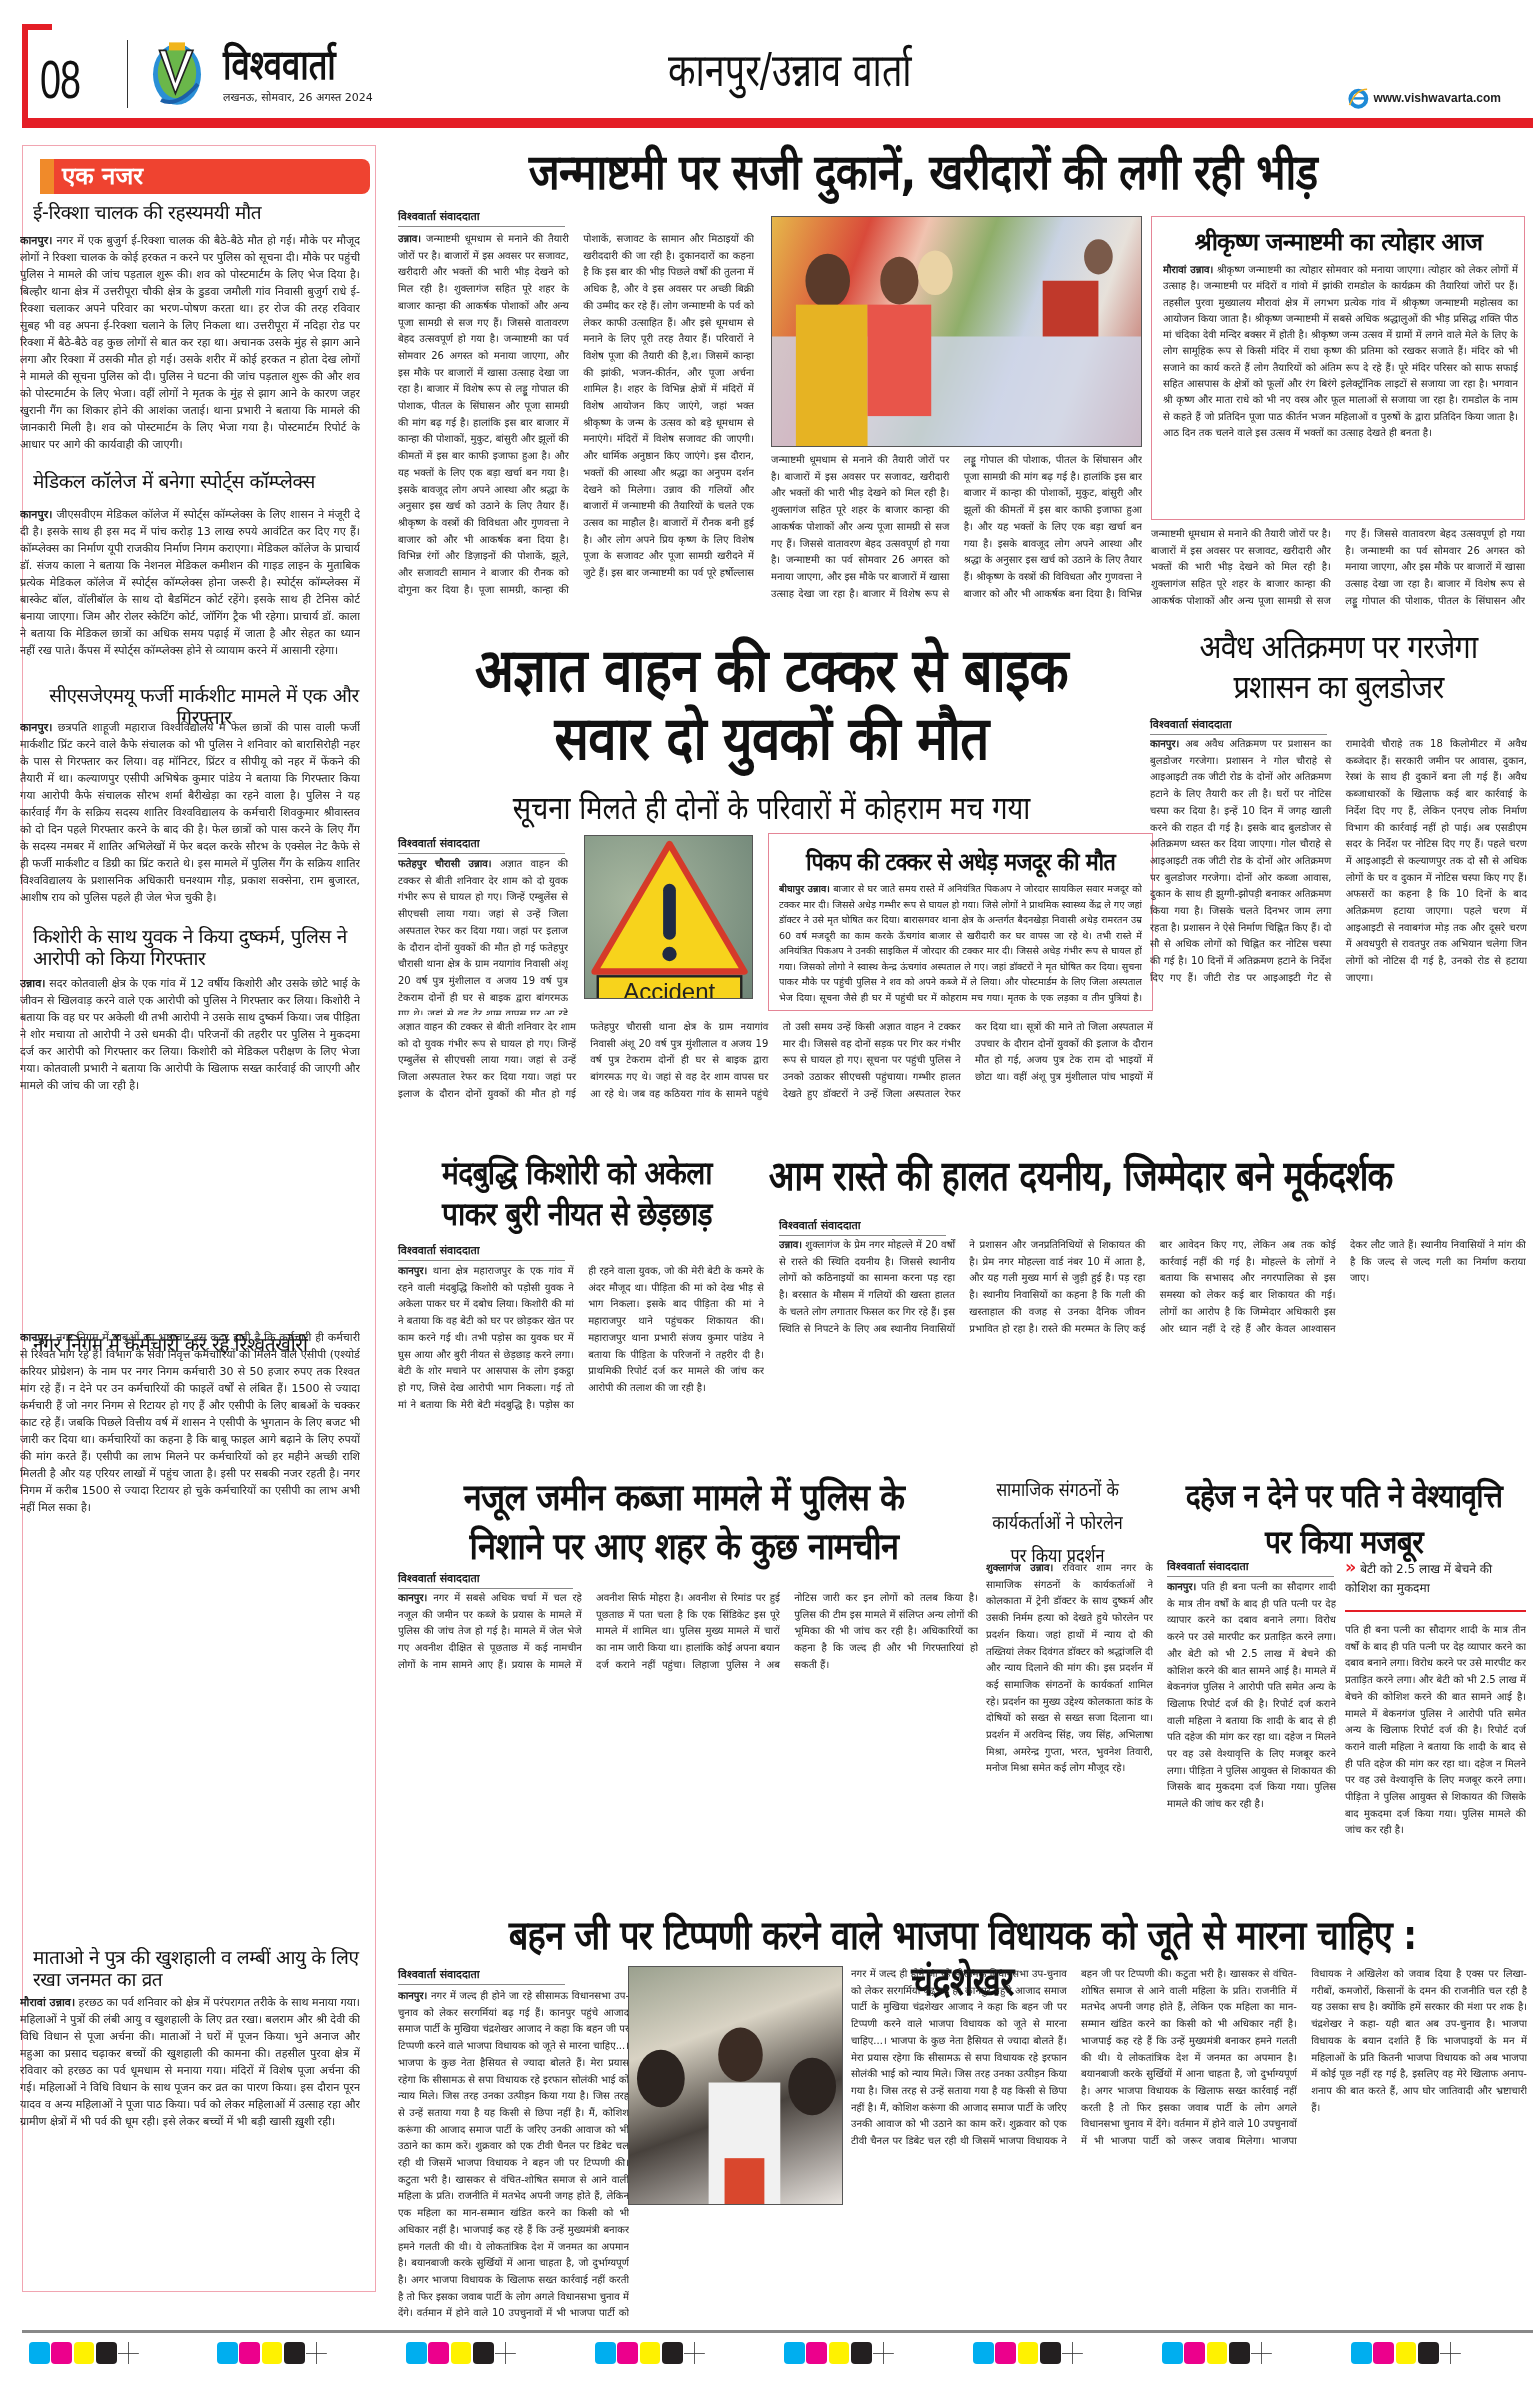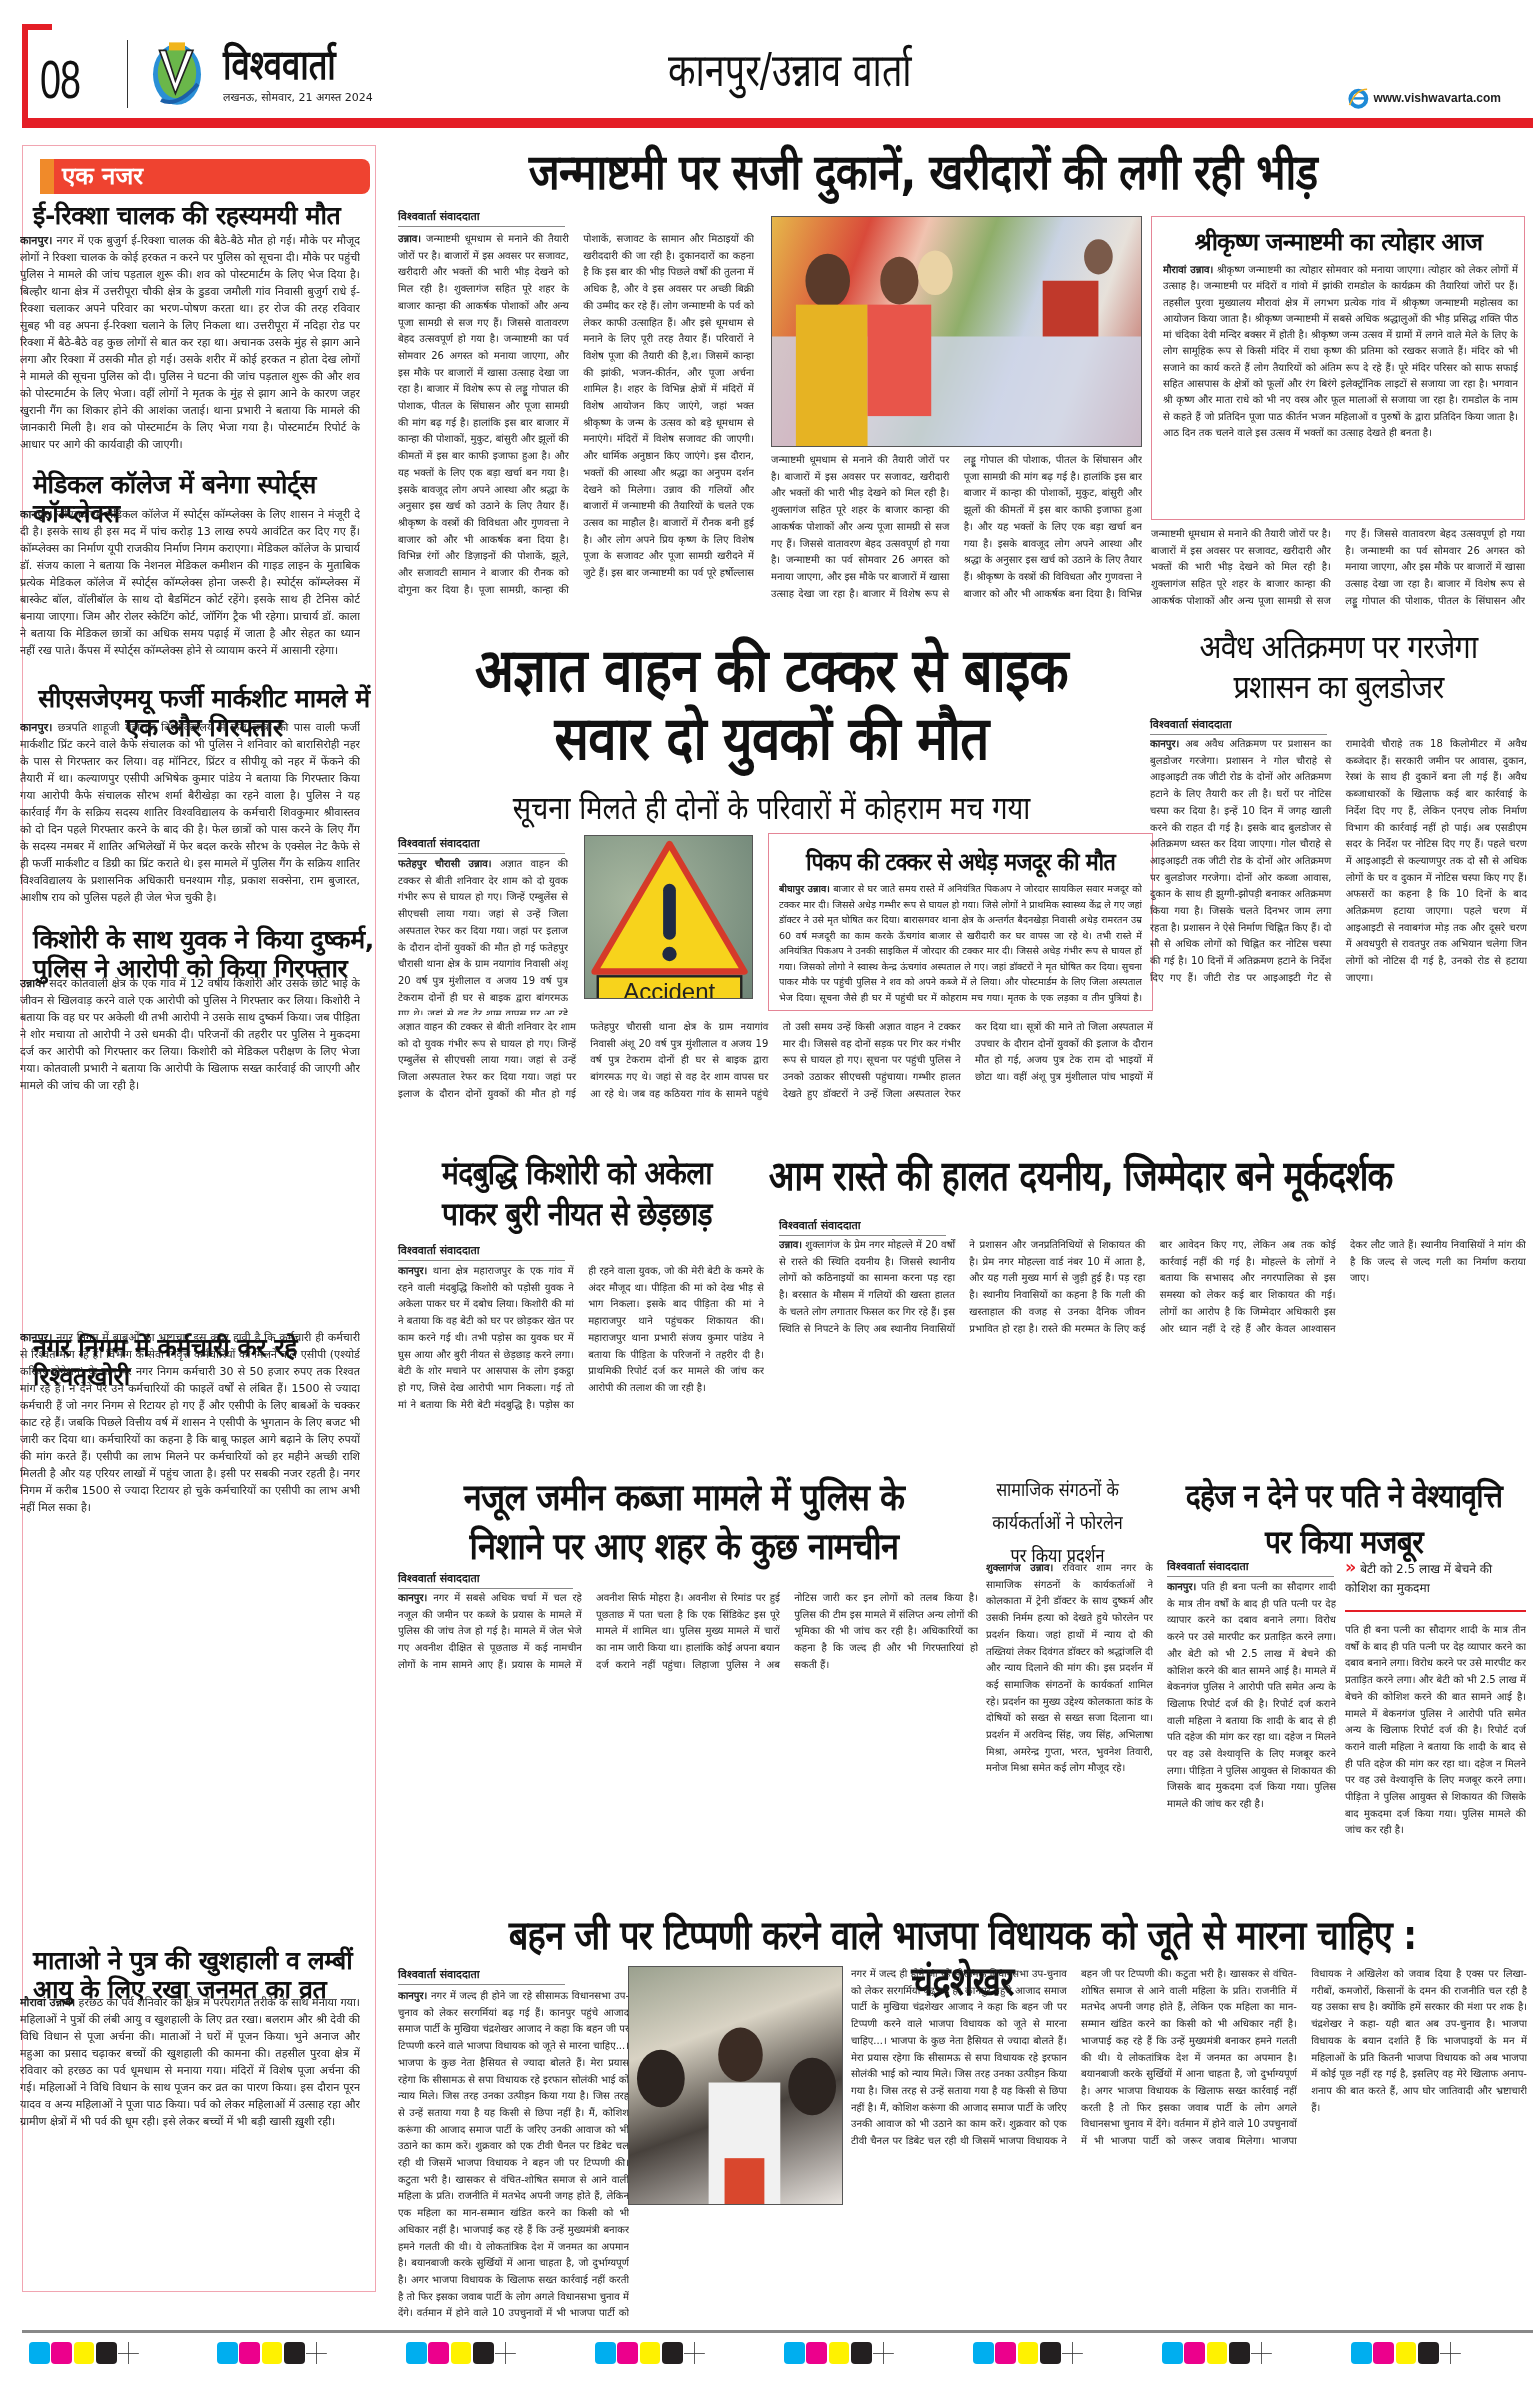--- a/index.html
+++ b/index.html
@@ -13,21 +13,21 @@
   .mast-sep { left: 127px; top: 40px; width: 0.8px; height: 68px; background: #333; }
   .logo { left: 145px; top: 36px; width: 64px; height: 72px; }
   .brand { left: 223px; top: 35px; font-family: "Liberation Sans", sans-serif; font-size: 41px; font-weight: 700; color: #111; transform: scaleX(0.8); transform-origin: left; }
   .dateline { left: 223px; top: 89px; font-size: 11px; color: #222; }
   .section-title { left: 668px; top: 37px; font-size: 46px; color: #111; transform: scaleX(0.78); transform-origin: left; }
   .website { right: 32px; top: 86px; font-size: 12px; font-weight: 700; color: #222; display: flex; align-items: center; gap: 4.8px; font-family: "Liberation Sans", sans-serif; }
   .ie-icon { width: 20.7px; height: 24px; }
   
   .left-col { left: 22px; top: 145px; width: 354px; height: 2147px; border: 1.6px solid #f1a5b1; }
   .ek-nazar { left: 40px; top: 159px; width: 330px; height: 35px; background: #ef4330; border-radius: 0 8px 8px 0; border-left: 14.3px solid #f08a2a; color: #fff; font-size: 24px; font-weight: 700; padding-left: 8px; line-height: 35px; }
-  .lhead { position: absolute; left: 33px; width: 342px; font-size: 25px; font-weight: 700; color: #111; line-height: 1.15; letter-spacing: -0.4px; }
+  .lhead { position: absolute; left: 33px; width: 342px; font-size: 19px; font-weight: 400; color: #111; line-height: 1.15; letter-spacing: -0.4px; }
   .lbody { position: absolute; left: 20px; width: 340px; font-size: 11px; line-height: 17px; color: #222; text-align: justify; }
   .lbody b { font-weight: 700; }
   
   .headline { position: absolute; color: #111; font-weight: 700; text-align: center; line-height: 1.15; letter-spacing: -0.8px; }
   .byline { position: absolute; font-size: 11px; font-weight: 700; color: #222; border-bottom: 1.2px solid #888; padding-bottom: 3.2px; }
   .cols { position: absolute; font-size: 10px; line-height: 16.7px; color: #222; text-align: justify; column-gap: 14.3px; }
   .cols b { font-weight: 700; }
   .boxed { position: absolute; border: 1.6px solid #e48596; }
   .photo { position: absolute; overflow: hidden; border: 0.8px solid #555; }
   .sub-head { position: absolute; font-weight: 400; color: #111; text-align: center; line-height: 1.2; }
@@ -43,21 +43,21 @@
 <div class="abs page-no">08</div>
 <div class="abs mast-sep"></div>
 <svg class="abs logo" viewBox="0 0 80 90">
   <ellipse cx="40" cy="48" rx="30" ry="38" fill="#2a8fd6"></ellipse>
   <ellipse cx="40" cy="46" rx="24" ry="32" fill="#6ab74a"></ellipse>
   <path d="M18 18 L38 72 L60 18 L52 18 L38 56 L26 18 Z" fill="#fff" stroke="#222" stroke-width="2"></path>
   <path d="M20 80 Q40 90 66 60" stroke="#1b5fa8" stroke-width="5" fill="none"></path>
   <rect x="30" y="8" width="20" height="10" fill="#f1b51c"></rect>
 </svg>
 <div class="abs brand">विश्ववार्ता</div>
-<div class="abs dateline">लखनऊ,   सोमवार, 21 अगस्त 2024</div>
+<div class="abs dateline">लखनऊ,   सोमवार, 26 अगस्त 2024</div>
 <div class="abs section-title">कानपुर/उन्नाव वार्ता</div>
 <div class="abs website">
   <svg class="ie-icon" viewBox="0 0 26 30">
     <circle cx="13" cy="16" r="10" fill="none" stroke="#1e8ad6" stroke-width="5"></circle>
     <rect x="6" y="14" width="16" height="3" fill="#1e8ad6"></rect>
     <path d="M2 24 Q10 4 24 4" stroke="#f2b01e" stroke-width="2" fill="none"></path>
   </svg>
   <span>www.vishwavarta.com</span>
 </div>
 

